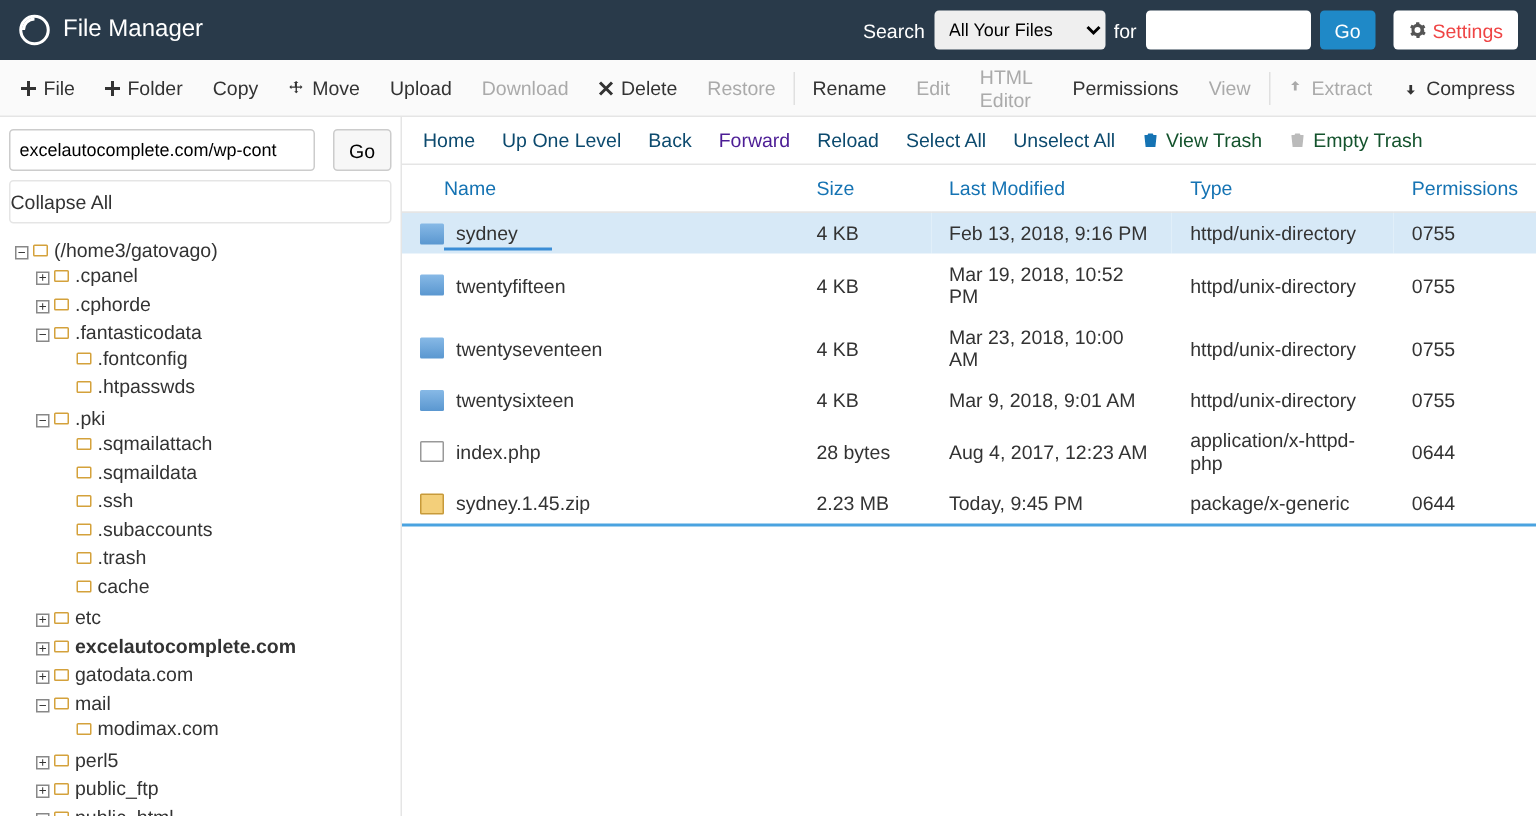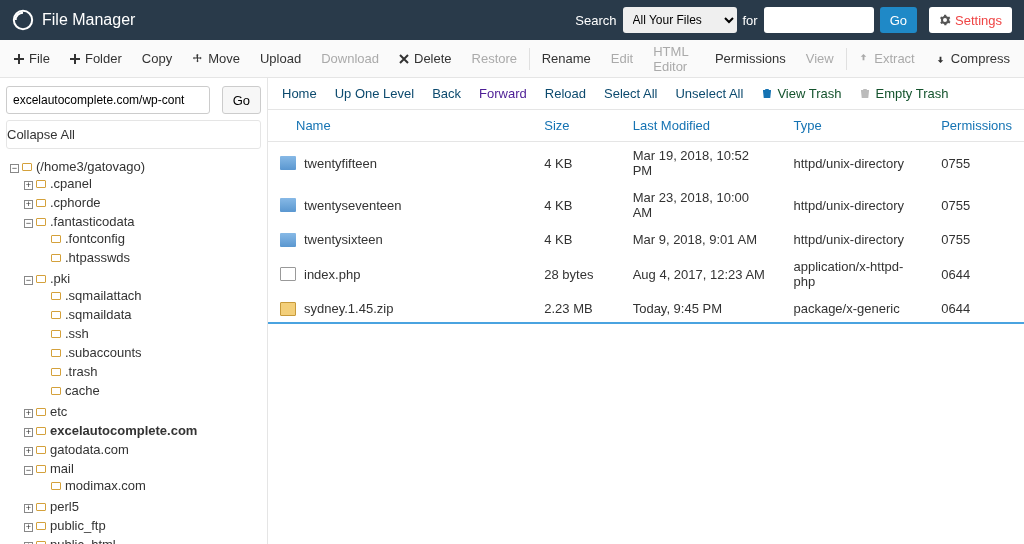--- a/index.html
+++ b/index.html
@@ -224,20 +224,32 @@
       <thead>
           <tr>
         <th style="width:270px;padding-left:28px">Name</th>
         <th style="width:90px">Size</th>
         <th style="width:165px">Last Modified</th>
         <th style="width:150px">Type</th>
         <th>Permissions</th>
       </tr>
         </thead>
       <tbody id="file-body">
+          <tr class="filerow selected">
+            <td>
+              <div class="name-cell">
+                <span class="icon-folder"></span>
+                <span>sydney</span>
+              </div>
+            </td>
+            <td>4 KB</td>
+            <td>Feb 13, 2018, 9:16 PM</td>
+            <td>httpd/unix-directory</td>
+            <td>0755</td>
+          </tr>
           <tr class="filerow">
             <td>
               <div class="name-cell">
                 <span class="icon-folder"></span>
                 <span>twentyfifteen</span>
               </div>
             </td>
             <td>4 KB</td>
             <td>Mar 19, 2018, 10:52 PM</td>
             <td>httpd/unix-directory</td>

